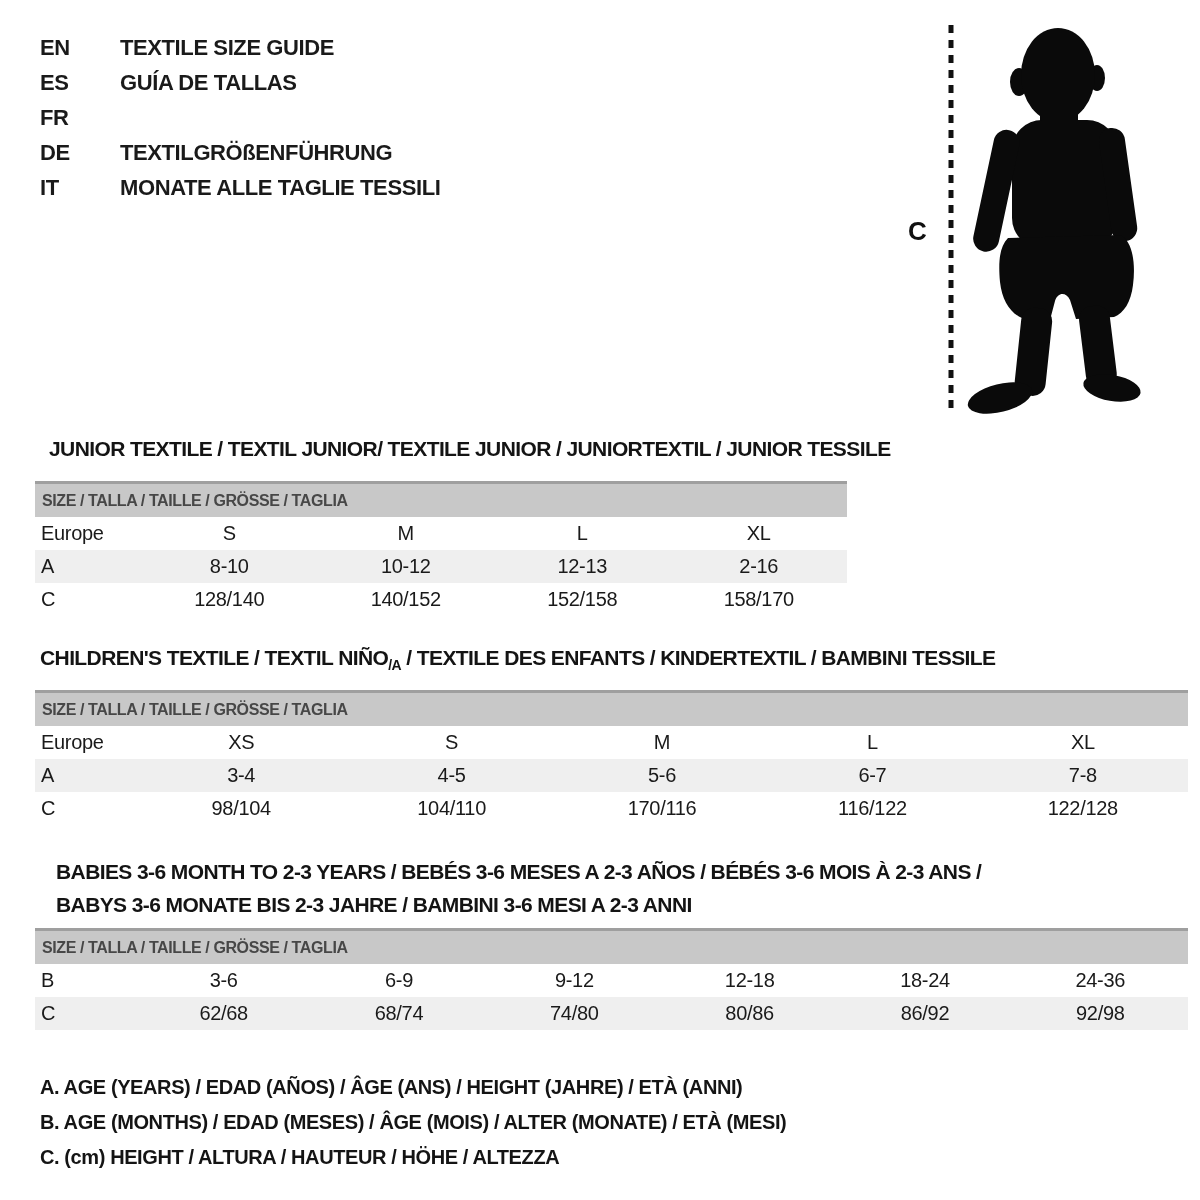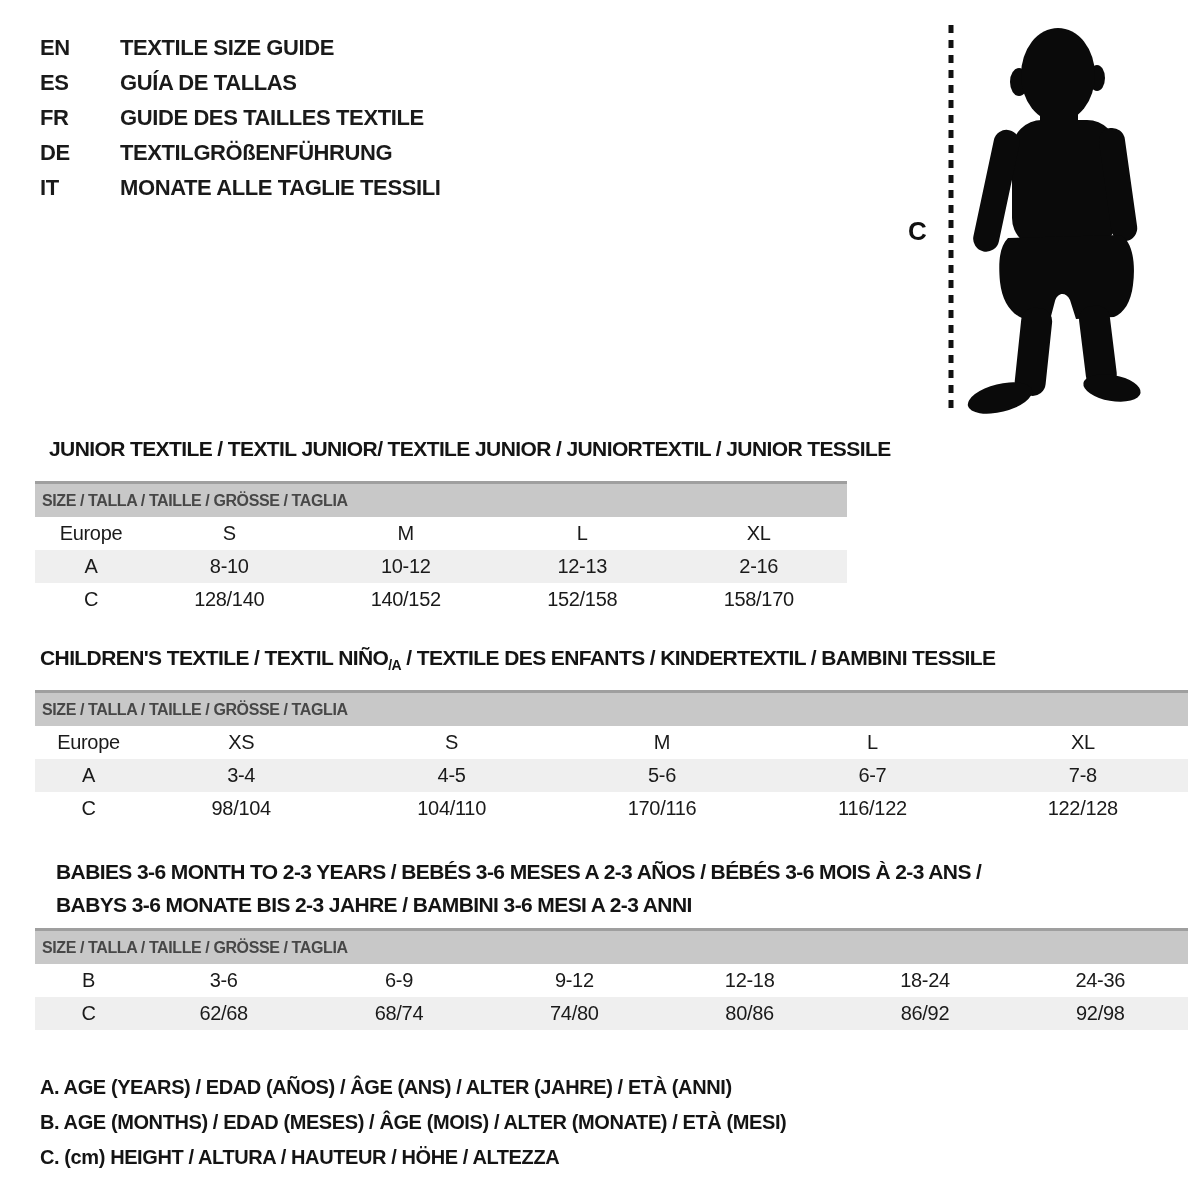--- a/index.html
+++ b/index.html
@@ -23,21 +23,21 @@
   .sub-a{font-size:14px;vertical-align:sub;}
   
   .tbl{position:absolute;left:35px;}
   .tbl-junior{top:481px;width:812px;}
   .tbl-children{top:690px;width:1153px;}
   .tbl-babies{top:928px;width:1153px;}
   .band{height:33px;background:#c8c8c8;border-top:3px solid #9f9f9f;display:flex;align-items:center;
         padding-left:7px;font-weight:bold;font-size:16px;color:#474747;letter-spacing:-0.4px;}
   .trow{display:flex;height:33px;align-items:center;font-size:20px;letter-spacing:-0.3px;}
   .trow.shaded{background:#efefef;}
-  .tlabel{width:95px;padding-left:6px;text-align:center;}
+  .tlabel{width:95px;padding-left:6px;}
   .tbl-junior .tlabel{width:100px;}
   .tcell{flex:1;text-align:center;}
   
   .legend{position:absolute;left:40px;top:1070px;}
   .legend-line{height:35px;line-height:35px;font-weight:bold;font-size:20px;letter-spacing:-0.4px;white-space:nowrap;color:#141414;}
 </style>
 </head>
 <body>
 
 <div id="canvas">
@@ -46,21 +46,20 @@
     <div class="lang-row">
       <span class="lang-code">EN</span>
       <span class="lang-label">TEXTILE SIZE GUIDE</span>
     </div>
     <div class="lang-row">
       <span class="lang-code">ES</span>
       <span class="lang-label">GUÍA DE TALLAS</span>
     </div>
     <div class="lang-row">
       <span class="lang-code">FR</span>
-      <span class="lang-label">GUIDE DES TAILLES TEXTILE</span>
     </div>
     <div class="lang-row">
       <span class="lang-code">DE</span>
       <span class="lang-label">TEXTILGRÖßENFÜHRUNG</span>
     </div>
     <div class="lang-row">
       <span class="lang-code">IT</span>
       <span class="lang-label">MONATE ALLE TAGLIE TESSILI</span>
     </div>
   </section>
@@ -169,18 +168,18 @@
       <span class="tcell">62/68</span>
       <span class="tcell">68/74</span>
       <span class="tcell">74/80</span>
       <span class="tcell">80/86</span>
       <span class="tcell">86/92</span>
       <span class="tcell">92/98</span>
     </div>
   </div>
 
   <div class="legend">
-    <div class="legend-line">A. AGE (YEARS) / EDAD (AÑOS) / ÂGE (ANS) / ALTER (JAHRE) / ETÀ (ANNI)</div>
+    <div class="legend-line">A. AGE (YEARS) / EDAD (AÑOS) / ÂGE (ANS) / HEIGHT (JAHRE) / ETÀ (ANNI)</div>
     <div class="legend-line">B. AGE (MONTHS) / EDAD (MESES) / ÂGE (MOIS) / ALTER (MONATE) / ETÀ (MESI)</div>
     <div class="legend-line">C. (cm) HEIGHT / ALTURA / HAUTEUR / HÖHE / ALTEZZA</div>
   </div>
 
 </div>
 
 </body></html>

